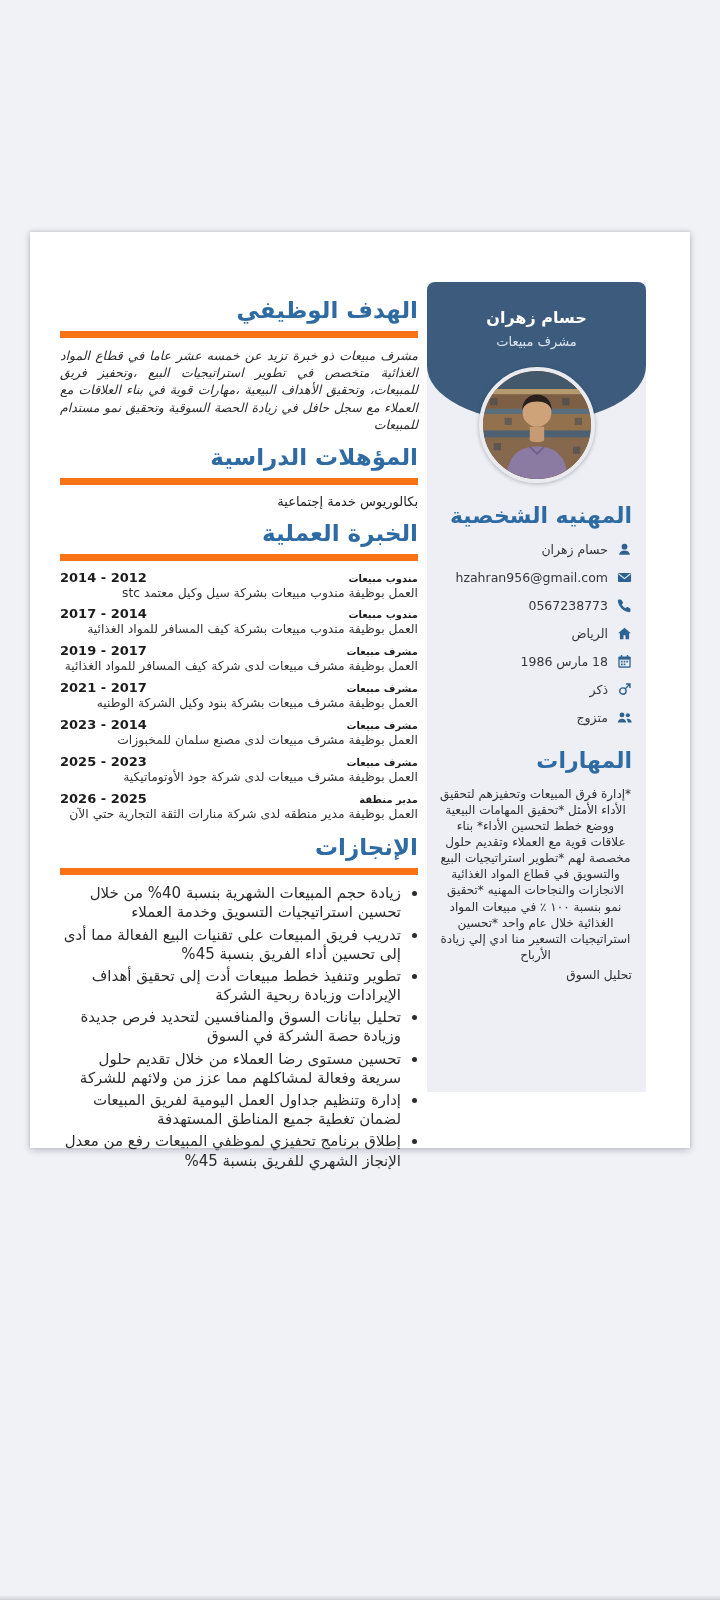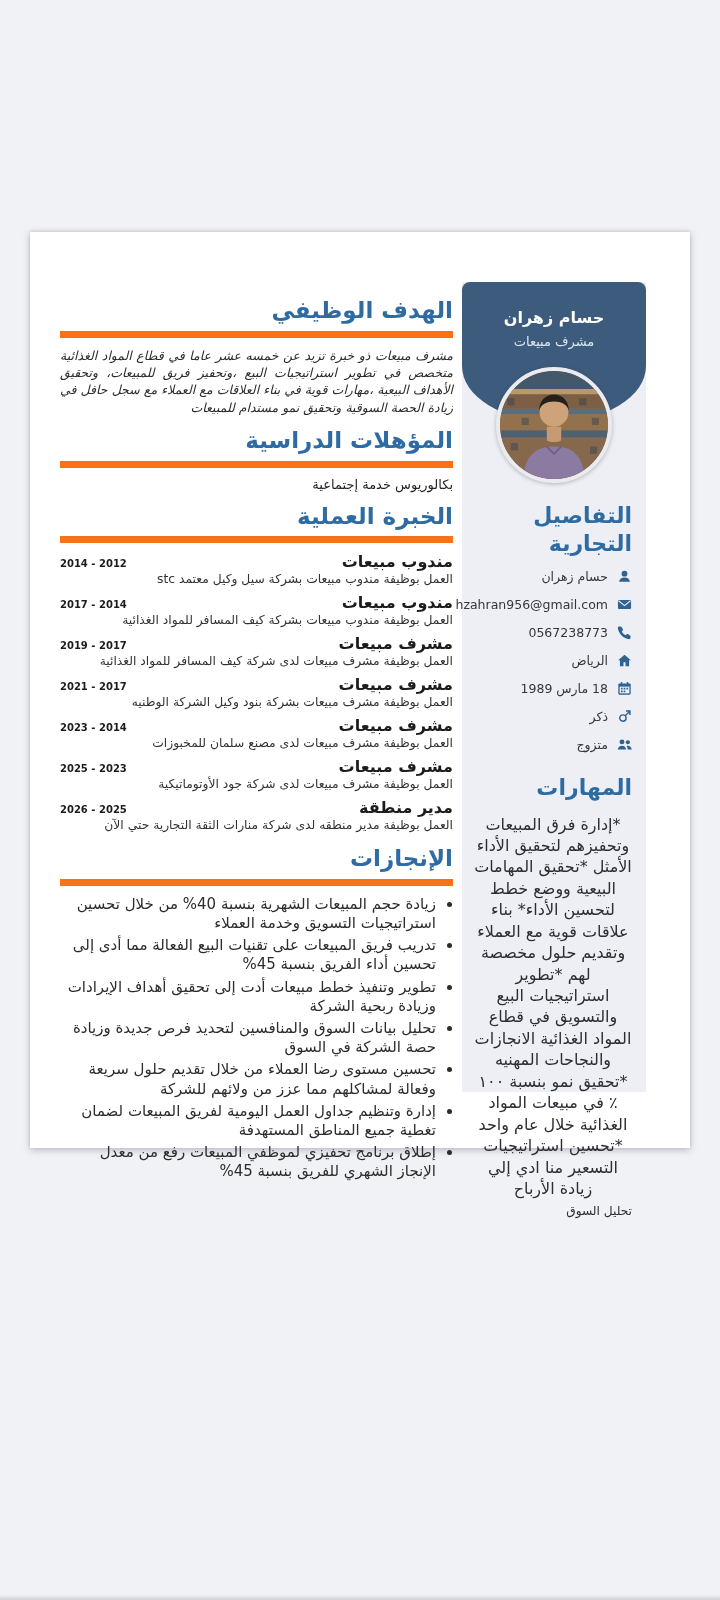--- a/index.html
+++ b/index.html
@@ -17,21 +17,21 @@
     position:absolute; left:30px; top:232px; width:660px; height:916px;
     background:#ffffff;
     box-shadow:0 2px 7px rgba(40,44,63,.28), 0 -1px 3px rgba(40,44,63,.12);
   }
   .resume {
     position:absolute; top:50px; right:44px; left:30px; height:810px;
     direction:rtl; display:flex; gap:9px;
   }
 
   
-  .sidebar { width:184px; flex:none; background:#edeff4; position:relative; }
+  .sidebar { width:219px; flex:none; background:#edeff4; position:relative; }
   .banner {
     position:relative; height:140px; background:#3d5c7d;
     border-radius:8px 8px 50% 50% / 8px 8px 56px 56px;
     text-align:center; padding-top:26px; z-index:1;
   }
   .banner .name { color:#ffffff; font-size:16px; font-weight:bold; margin-bottom:7px; }
   .banner .role { color:#dde6f0; font-size:13px; }
   .photo-wrap {
     position:absolute; top:85px; left:50%; transform:translateX(-50%);
     width:116px; height:116px; border-radius:50%;
@@ -44,36 +44,36 @@
     color:#2f6ba3; font-size:22px; font-weight:600; line-height:1.25;
     margin-bottom:12px;
   }
   .detail-row {
     display:flex; align-items:center; gap:9px;
     margin-bottom:13px; font-size:12.5px; color:#33363b;
   }
   .detail-row .ic { flex:none; width:15px; height:15px; color:#2d6292; }
   .detail-row .ic svg { display:block; width:15px; height:15px; }
   .skills-block { margin-top:22px; }
-  .skills-text { font-size:16px; line-height:1.34; color:#2c2e33; text-align:center; }
+  .skills-text { font-size:12px; line-height:1.34; color:#2c2e33; text-align:center; }
   .skills-extra { font-size:12.2px; color:#2c2e33; margin-top:5px; }
 
   
   .main { flex:1; padding-top:14px; min-width:0; }
   .section { margin-bottom:10px; }
   .section-heading {
     color:#2f6ba3; font-size:23px; font-weight:600; line-height:1.25;
     padding-bottom:6px; border-bottom:7px solid #f97316; margin-bottom:9px;
   }
   .objective-text { font-size:12.5px; line-height:1.38; color:#2c2c2c; text-align:justify;font-style:italic; }
   .degree { font-size:13px; font-weight:normal; color:#1f1f1f; }
   .xp-item { margin-bottom:5px; }
   .xp-row { display:flex; justify-content:space-between; align-items:baseline; }
-  .xp-title { font-weight:bold; font-size:16px; color:#1c1c1c; }
-  .xp-dates { font-weight:bold; font-size:10px; color:#1c1c1c; white-space:nowrap; }
+  .xp-title { font-weight:bold; font-size:10px; color:#1c1c1c; }
+  .xp-dates { font-weight:bold; font-size:13px; color:#1c1c1c; white-space:nowrap; }
   .xp-desc { font-size:12.3px; color:#323232; line-height:1.3; margin-top:1px; }
   .ach-list { padding-right:17px; margin-top:2px; }
   .ach-list li { font-size:15px; line-height:1.28; color:#2c2c2c; margin-bottom:3px; }
 
   
   .bottom-edge {
     position:absolute; left:0; right:0; bottom:0; height:5px;
     background:linear-gradient(#f1f2f6,#cfcfd8);
   }
 </style>
@@ -117,21 +117,21 @@
               <path d="M26 120c1-26 14-36 34-36s33 10 34 36z" fill="#8b7aa2"></path>
               <path d="M52 62h16v14c0 4-16 4-16 0z" fill="#c69a72"></path>
               <circle cx="60" cy="46" r="16" fill="#cfa37a"></circle>
               <path d="M43.5 44c0-11 7-18 16.5-18s16.5 7 16.5 18c-2-7-8-10-16.5-10s-14.5 3-16.5 10z" fill="#271f19"></path>
               <path d="M52 84l8 8 8-8" stroke="#6f5f8a" fill="none" stroke-width="2"></path>
             </g>
           </svg>
         </div>
 
         <div class="side-body">
-          <h2 class="side-heading">التفاصيل التجارية</h2>
+          <h2 class="side-heading">المهنيه الشخصية</h2>
 
           <div class="detail-row">
             <span class="ic">
               <svg viewBox="0 0 16 16" fill="currentColor">
                   <circle cx="8" cy="5" r="3.1"></circle>
                   <path d="M2.2 13.6c.4-3 2.7-4.6 5.8-4.6s5.4 1.6 5.8 4.6z"></path>
                 </svg>
             </span>
             <span>حسام زهران</span>
           </div>
@@ -171,21 +171,21 @@
                   <rect x="4" y="1" width="1.6" height="2.6" rx="0.6"></rect>
                   <rect x="10.4" y="1" width="1.6" height="2.6" rx="0.6"></rect>
                   <rect x="2.8" y="6" width="10.4" height="7.2" fill="#edeff4"></rect>
                   <rect x="4.2" y="7.2" width="1.8" height="1.8"></rect>
                   <rect x="7.1" y="7.2" width="1.8" height="1.8"></rect>
                   <rect x="10" y="7.2" width="1.8" height="1.8"></rect>
                   <rect x="4.2" y="10.2" width="1.8" height="1.8"></rect>
                   <rect x="7.1" y="10.2" width="1.8" height="1.8"></rect>
                 </svg>
             </span>
-            <span>18 مارس 1989</span>
+            <span>18 مارس 1986</span>
           </div>
 
           <div class="detail-row">
             <span class="ic">
               <svg viewBox="0 0 16 16" fill="none" stroke="currentColor" stroke-width="1.5">
                   <circle cx="6.3" cy="9.7" r="3.4"></circle>
                   <path d="M8.8 7.2 13.6 2.4M9.6 2.2h4.2v4.2"></path>
                 </svg>
             </span>
             <span>ذكر</span>

